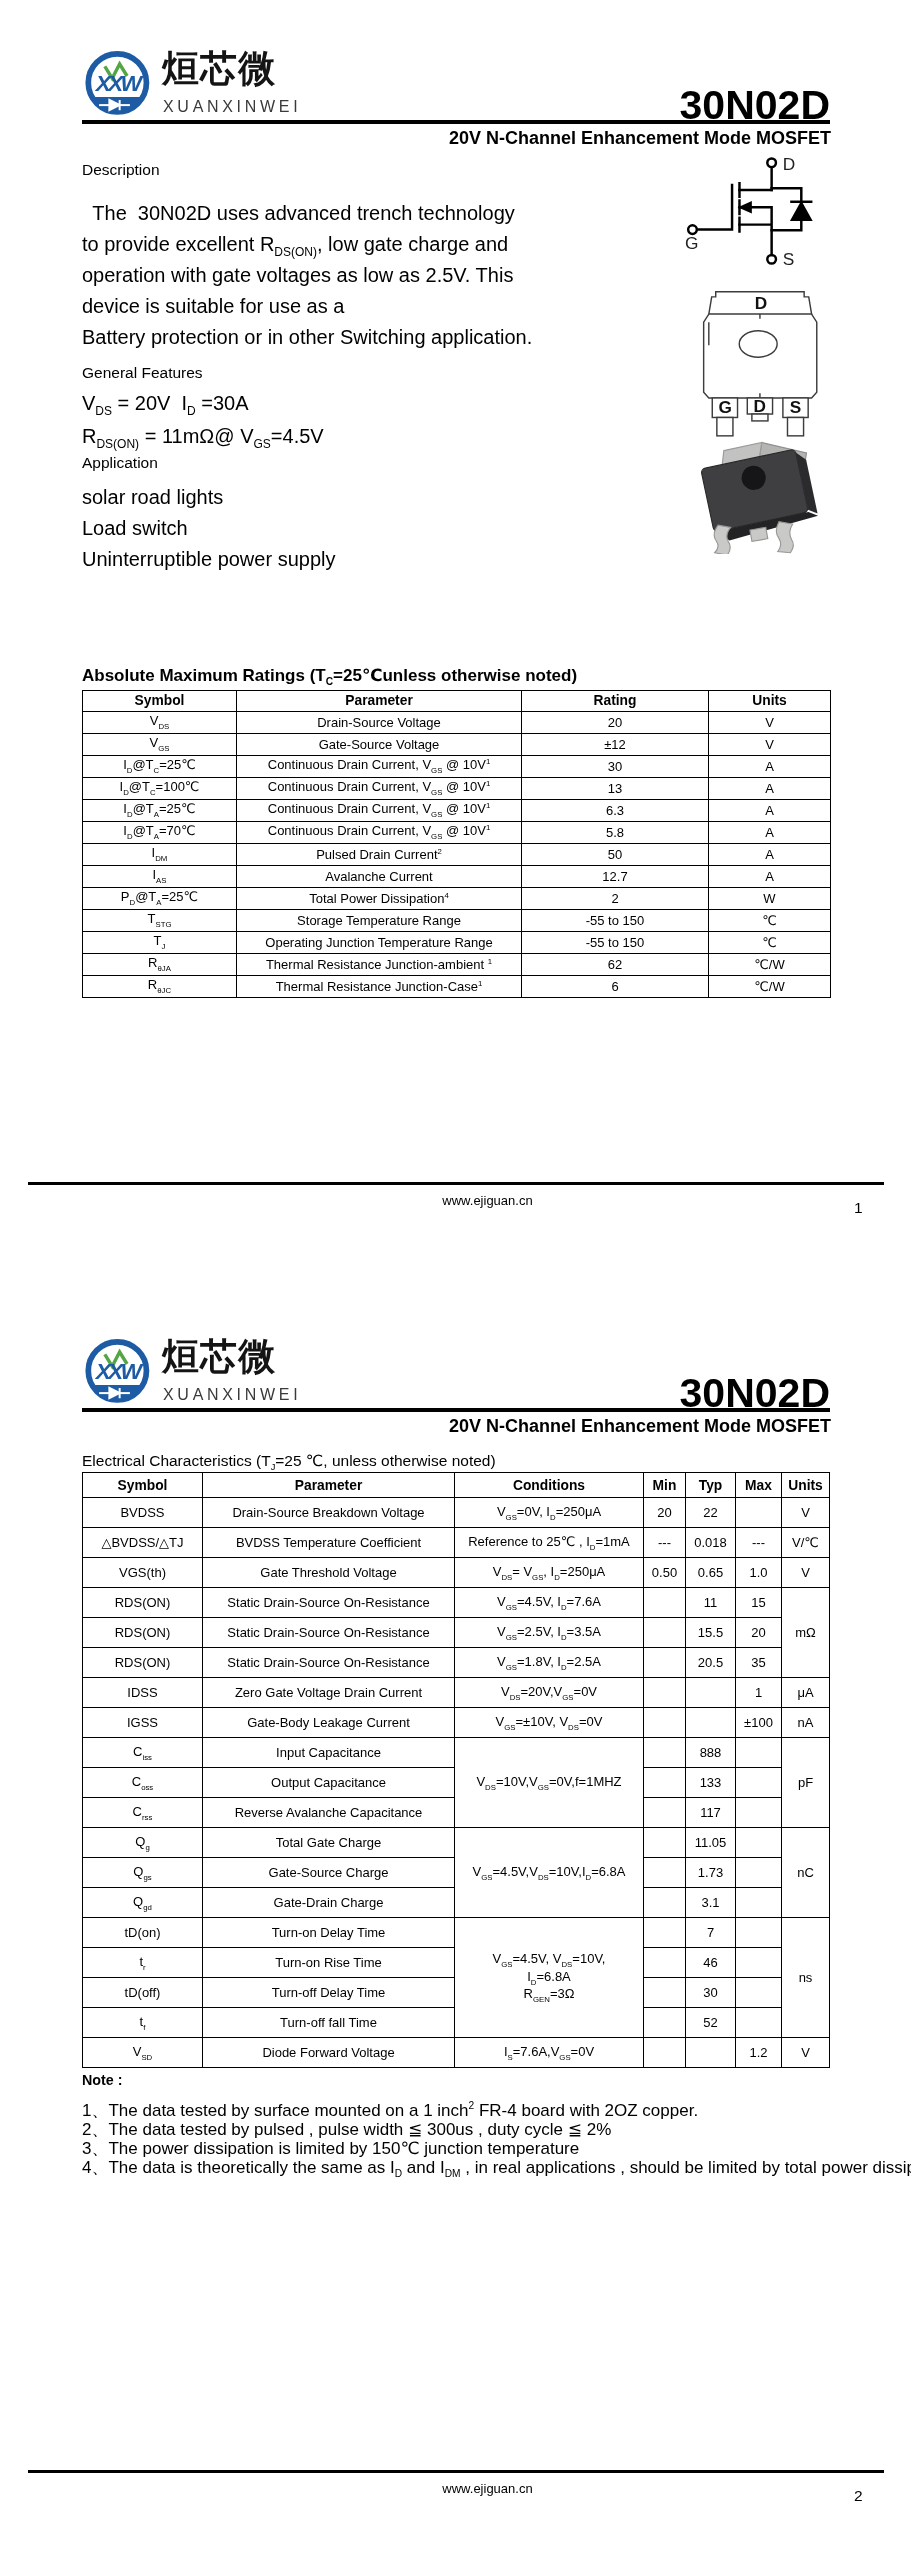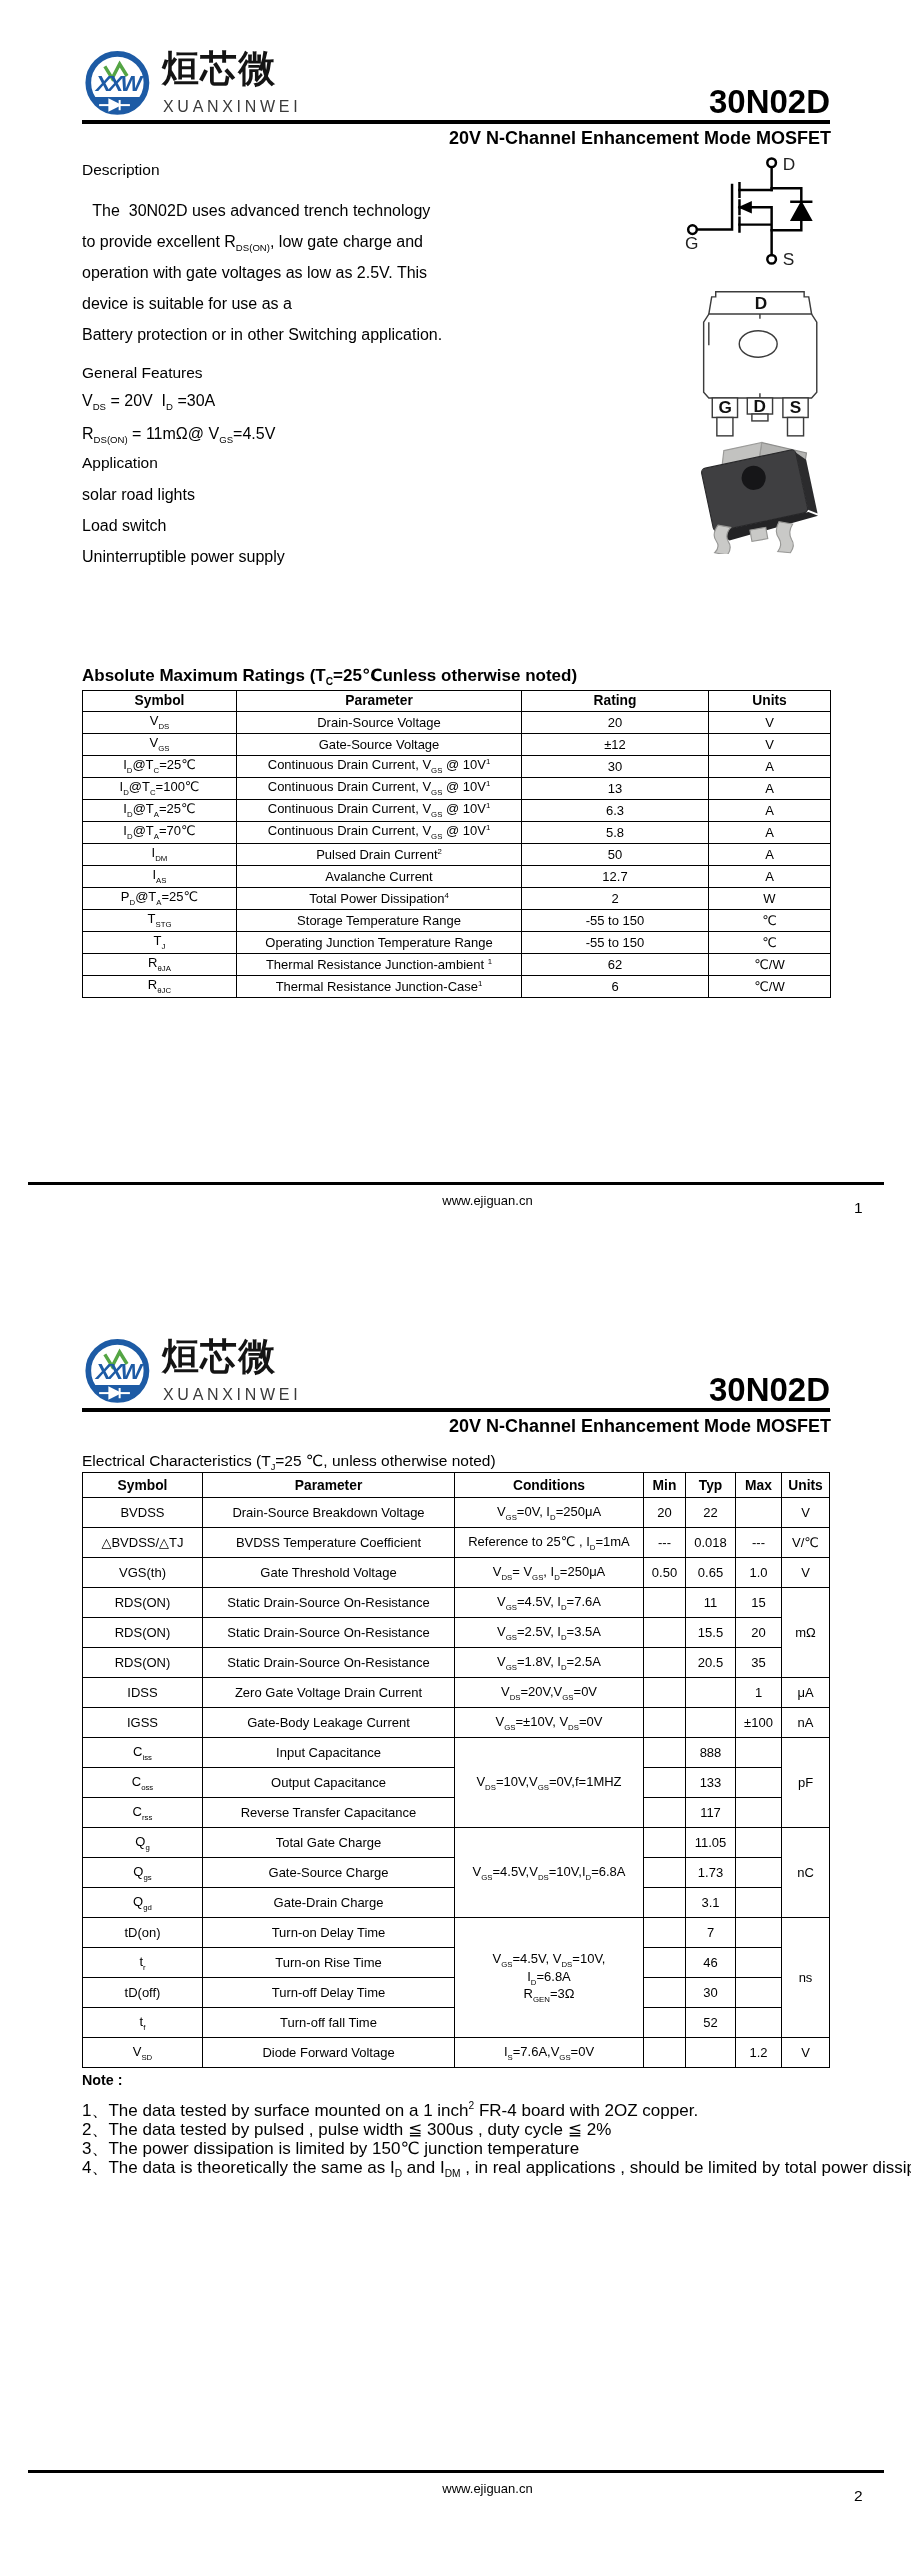--- a/index.html
+++ b/index.html
@@ -1,28 +1,28 @@
 <!DOCTYPE html>
 <html style="font-size:9.2px"><head>
 <meta charset="utf-8">
 <style>
   html,body{margin:0;padding:0;background:#ffffff;}
   body{font-family:"Liberation Sans","DejaVu Sans",sans-serif;color:#000;}
   .sheet{position:relative;width:911px;height:2576px;background:#fef9c3;overflow:hidden;}
   .page{position:absolute;left:0;width:911px;height:1288px;background:#fff;}
   #page1{top:0;} #page2{top:1288px;}
   .abs{position:absolute;}
-  .part-title{font-size:33px;font-weight:800;letter-spacing:0;line-height:1;}
+  .part-title{font-size:41px;font-weight:800;letter-spacing:0;line-height:1;}
   .subtitle{font-size:18px;font-weight:700;line-height:1;}
   .rule{background:#000;height:4px;}
   .cn-name{font-size:37px;font-weight:700;letter-spacing:1.1px;line-height:1;color:#141414;}
   .en-name{font-size:16px;letter-spacing:3.7px;color:#3a3a3a;line-height:1;}
   .h1{font-size:15.5px;font-weight:400;line-height:1.1;}
   .h1-big{font-size:17px;font-weight:700;line-height:1.1;}
-  .body-line{font-size:16px;line-height:1.15;white-space:nowrap;}
+  .body-line{font-size:20px;line-height:1.15;white-space:nowrap;}
   .indent{padding-left:10.3px;}
   sub{font-size:0.6em;} sup{font-size:0.6em;}
   table.t{border-collapse:collapse;table-layout:fixed;border:1.7px solid #000;background:#fff;}
   table.t th,table.t td{border:1.1px solid #000;text-align:center;vertical-align:middle;padding:0 1.7px;overflow:hidden;}
   table.t th{font-size:13.8px;font-weight:700;}
   table.t td{font-size:13px;font-weight:400;}
   table.amr tr{height:22px;} table.amr tr.h{height:20.7px;}
   table.ec tr{height:30px;} table.ec tr.h{height:25px;}
   .note-h{font-size:14.3px;font-weight:700;}
   .note-item{font-size:17px;line-height:19px;white-space:nowrap;}
@@ -358,21 +358,21 @@
           </tr>
       <tr>
             <td>C<sub>oss</sub></td>
             <td>Output Capacitance</td>
             <td></td>
             <td>133</td>
             <td></td>
           </tr>
       <tr>
             <td>C<sub>rss</sub></td>
-            <td>Reverse Transfer Capacitance</td>
+            <td>Reverse Avalanche Capacitance</td>
             <td></td>
             <td>117</td>
             <td></td>
           </tr>
       <tr>
             <td>Q<sub>g</sub></td>
             <td>Total Gate Charge</td>
             <td rowspan="3">V<sub>GS</sub>=4.5V,V<sub>DS</sub>=10V,I<sub>D</sub>=6.8A</td>
             <td></td>
             <td>11.05</td>

